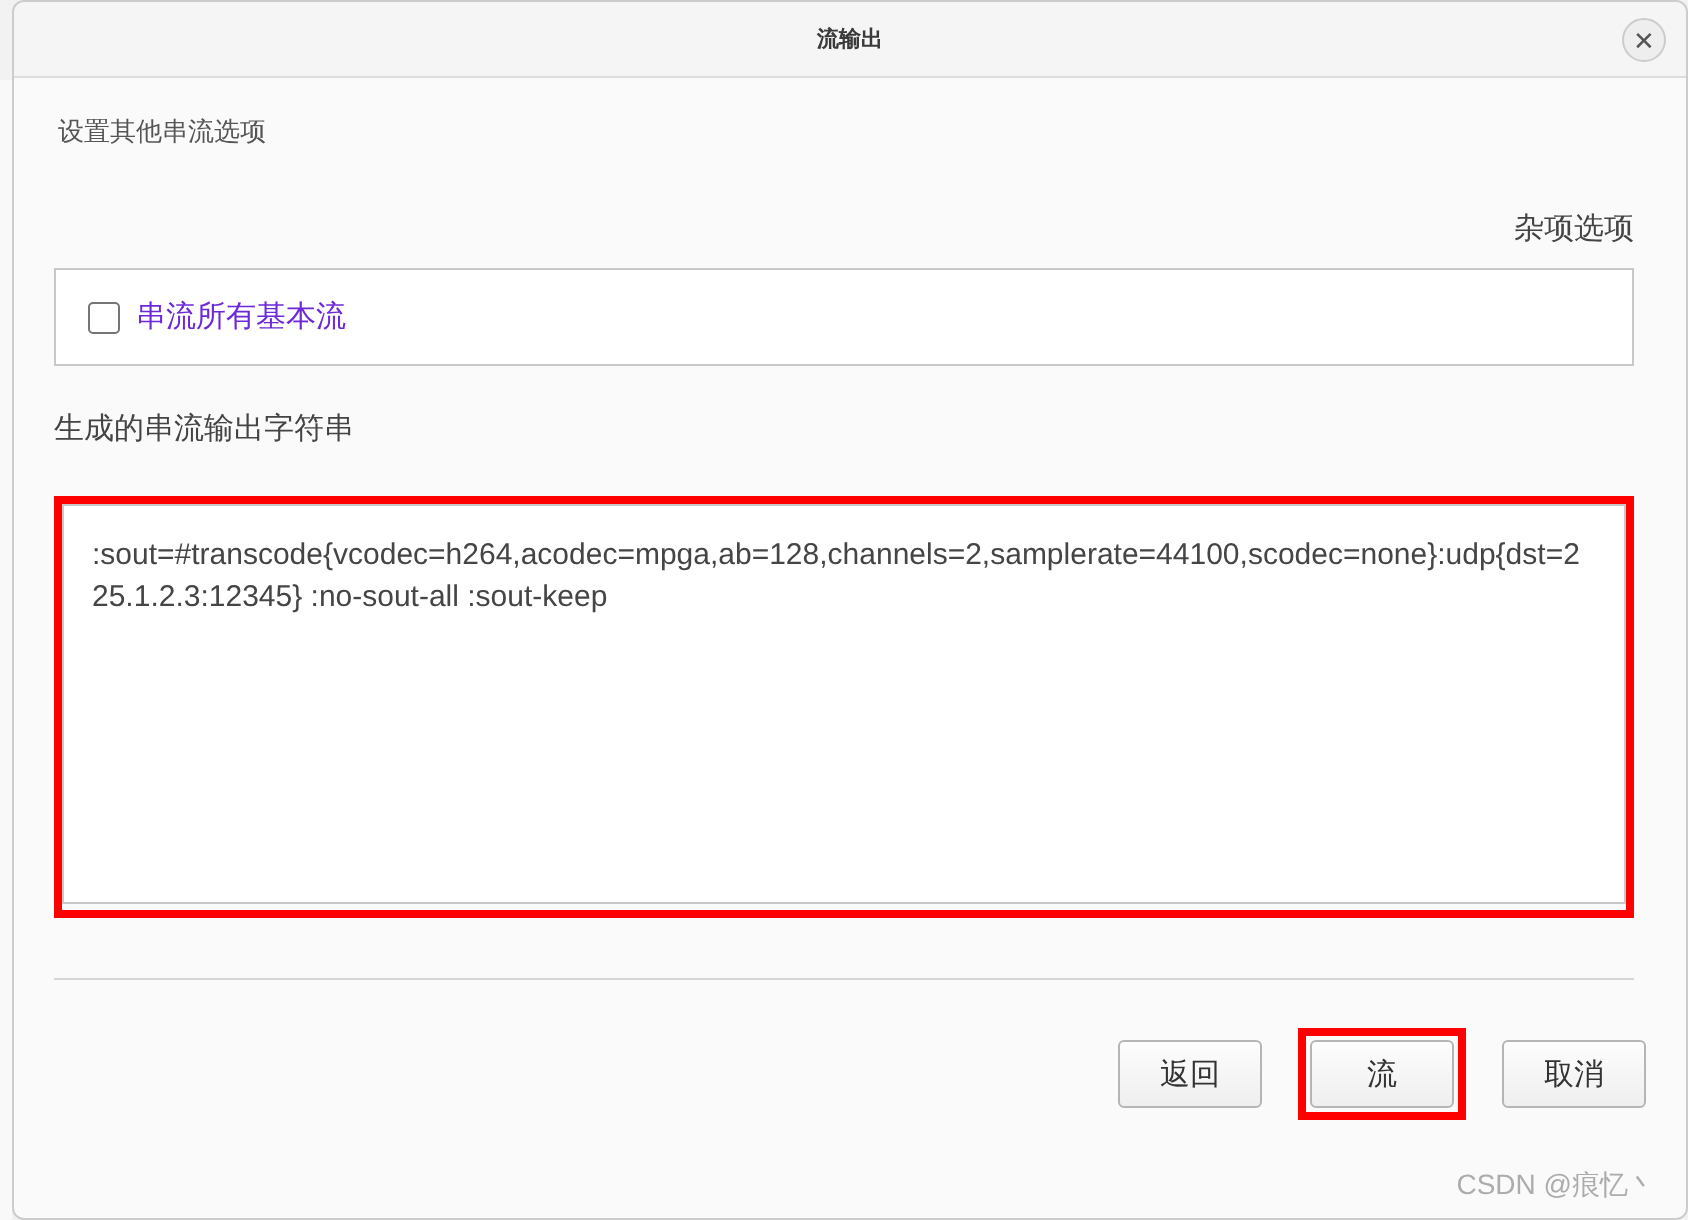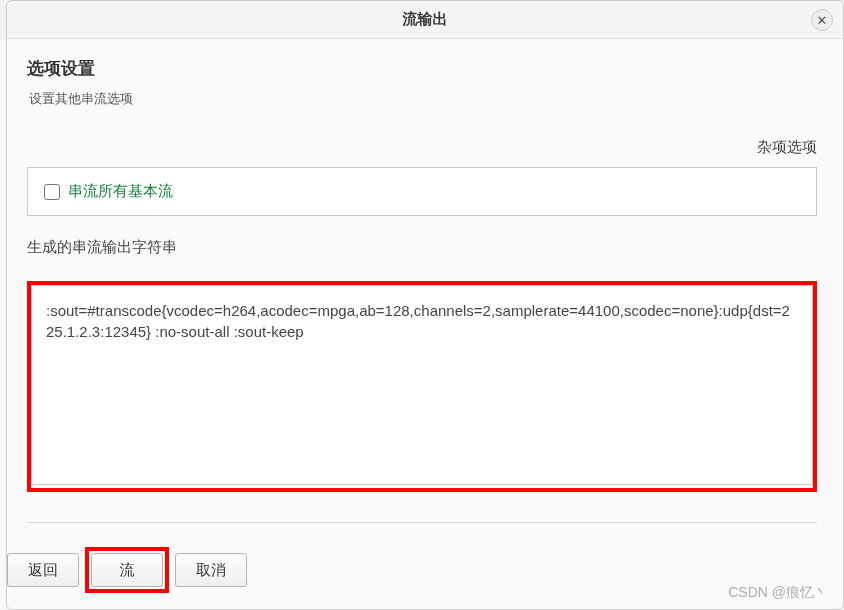--- a/index.html
+++ b/index.html
@@ -30,21 +30,21 @@
       height: 38px;
       border-bottom: 1px solid #ddd;
       position: relative;
       display: flex;
       align-items: center;
       justify-content: center;
       background: #f5f5f5;
       border-radius: 6px 6px 0 0;
     }
     .title {
-      font-size: 15px;
+      font-size: 11px;
       font-weight: bold;
       color: #3a3a3a;
     }
     .close-btn {
       position: absolute;
       right: 10px;
       top: 8px;
       width: 22px;
       height: 22px;
       border-radius: 50%;
@@ -89,21 +89,21 @@
       align-items: center;
       gap: 8px;
     }
     .checkbox-row input[type="checkbox"] {
       width: 16px;
       height: 16px;
       cursor: pointer;
     }
     .checkbox-row label {
       font-size: 15px;
-      color: #15803d;
+      color: #6d28d9;
       cursor: pointer;
     }
     .output-label {
       font-size: 15px;
       color: #444;
       margin-bottom: 24px;
     }
     .output-area-wrapper {
       border: 4px solid #f00;
       padding: 0;
@@ -120,22 +120,22 @@
       font-family: inherit;
       line-height: 1.4;
       word-break: break-all;
     }
     .separator {
       border-top: 1px solid #d5d5d5;
       margin-top: 30px;
     }
     .button-bar {
       display: flex;
-      justify-content: flex-start;
-      gap: 6px;
+      justify-content: flex-end;
+      gap: 18px;
       padding: 14px 20px 14px 0;
       align-items: center;
     }
     .btn {
       min-width: 72px;
       height: 34px;
       background: linear-gradient(#fdfdfd, #efefef);
       border: 1px solid #b5b5b5;
       border-radius: 3px;
       font-size: 15px;
@@ -174,21 +174,20 @@
 
   <div class="titlebar">
     <span class="title">流输出</span>
     <div class="close-btn">
       <span>✕</span>
     </div>
   </div>
 
   <div class="content">
 
-    <div class="section-title">选项设置</div>
     <div class="section-subtitle">设置其他串流选项</div>
 
     <div class="misc-label">杂项选项</div>
     <div class="checkbox-box">
       <div class="checkbox-row">
         <input type="checkbox" id="cb1" style="">
         <label for="cb1">串流所有基本流</label>
       </div>
     </div>
 

